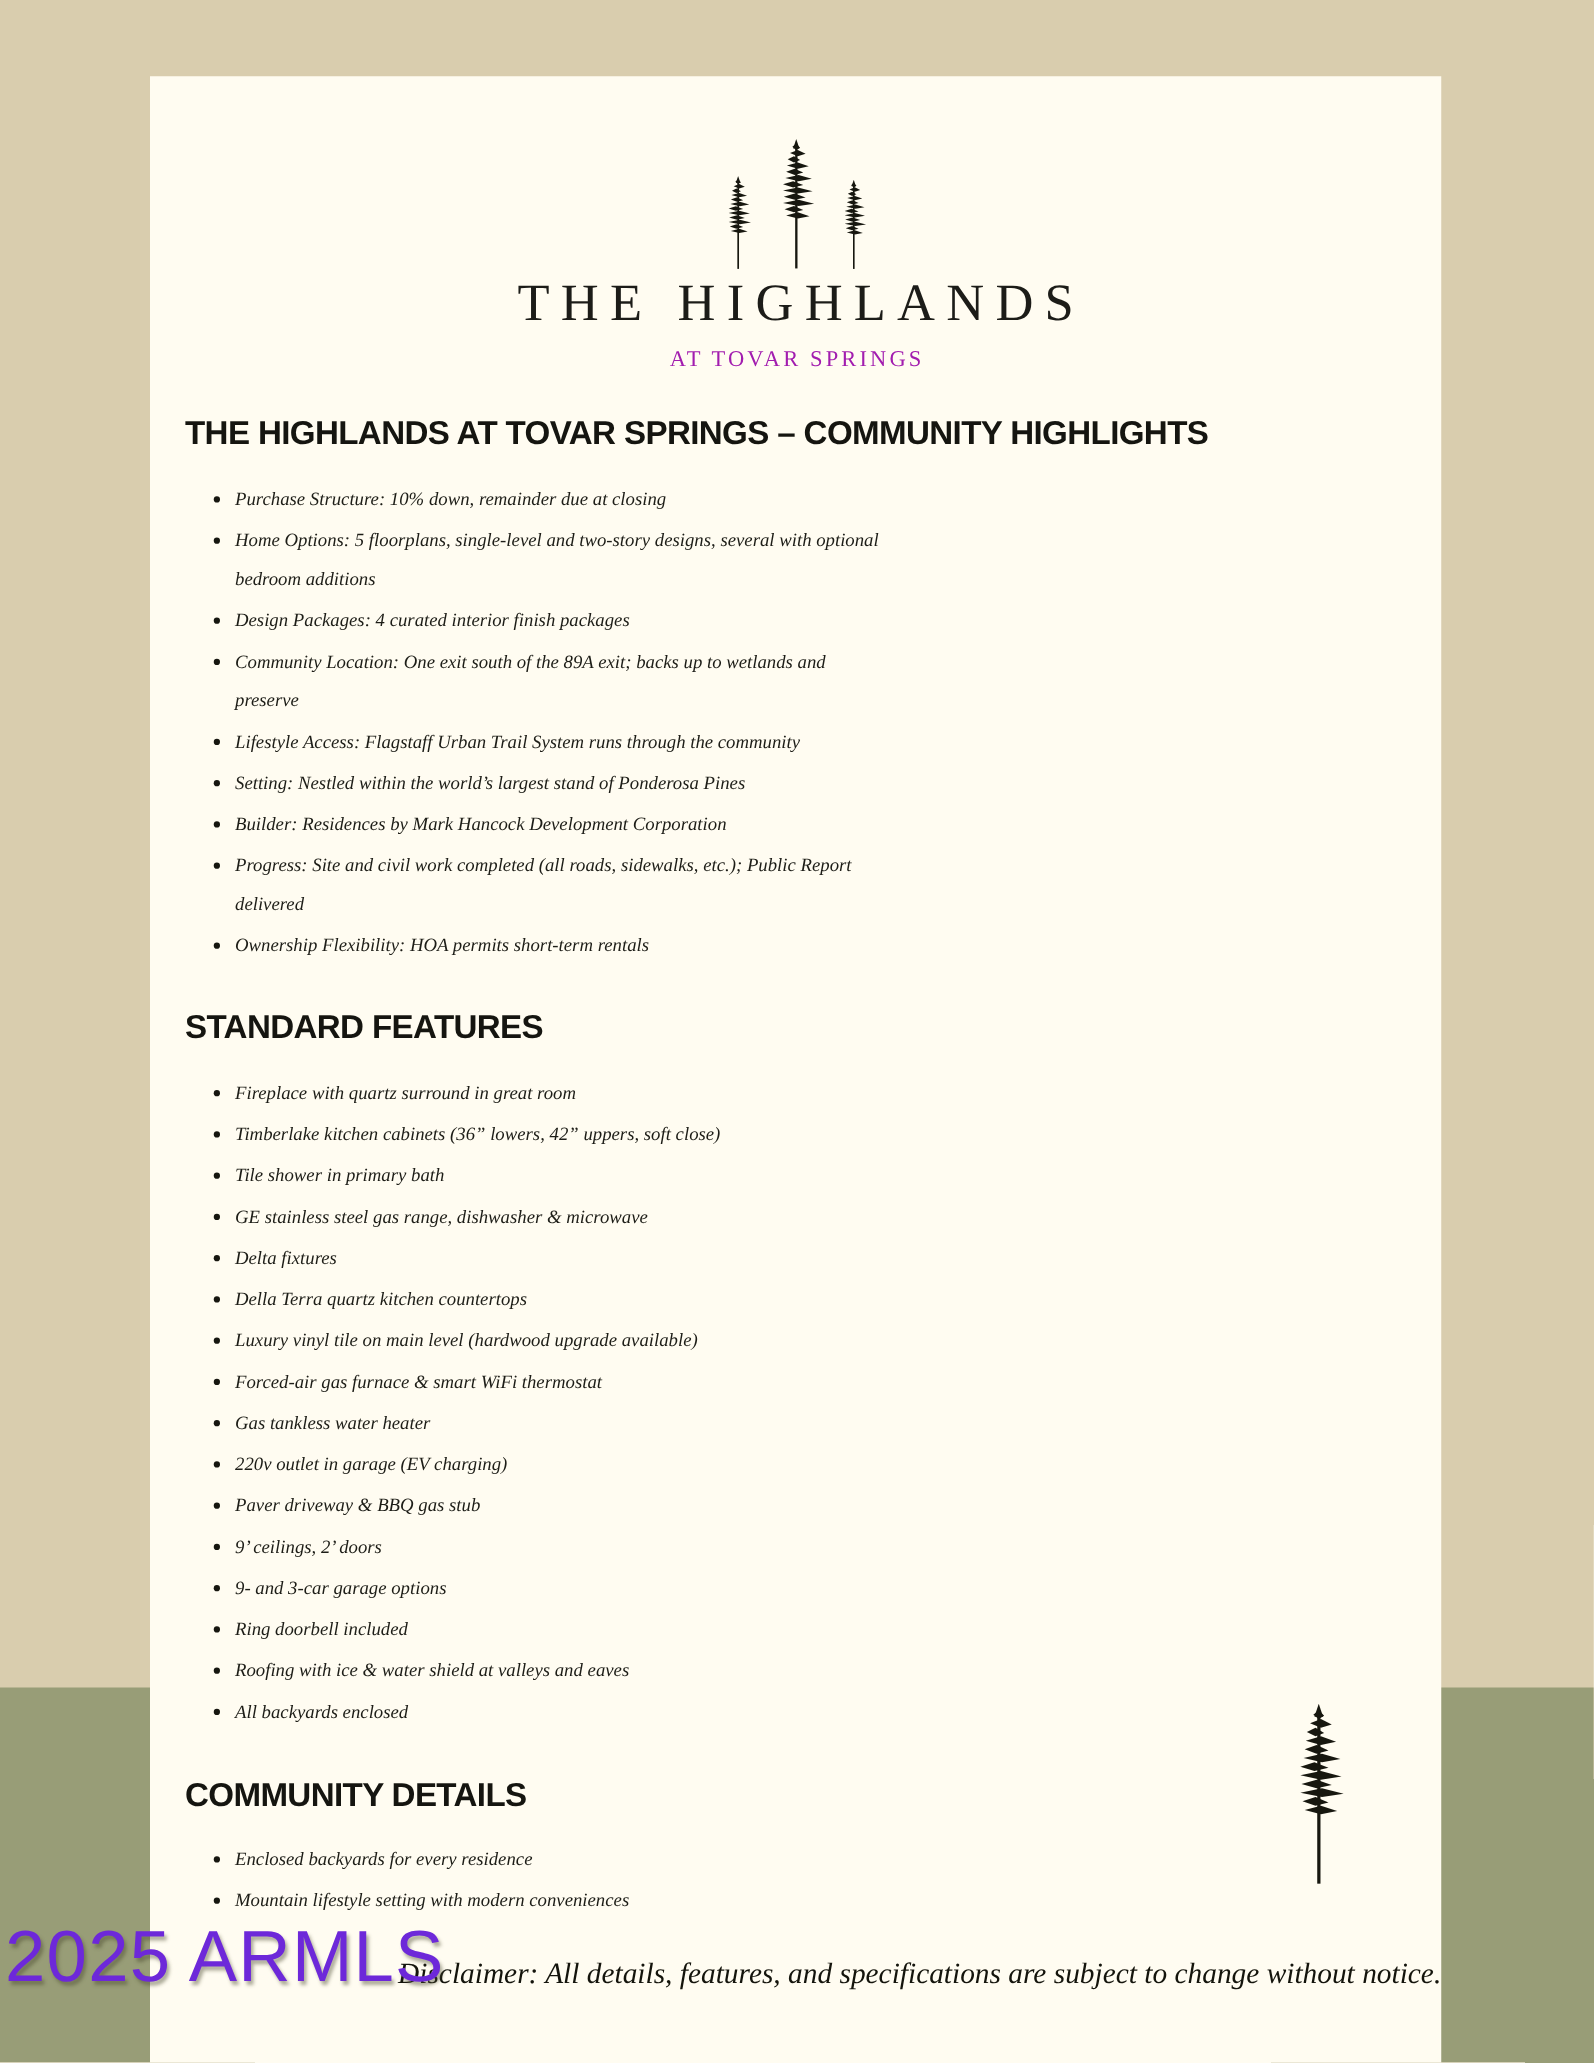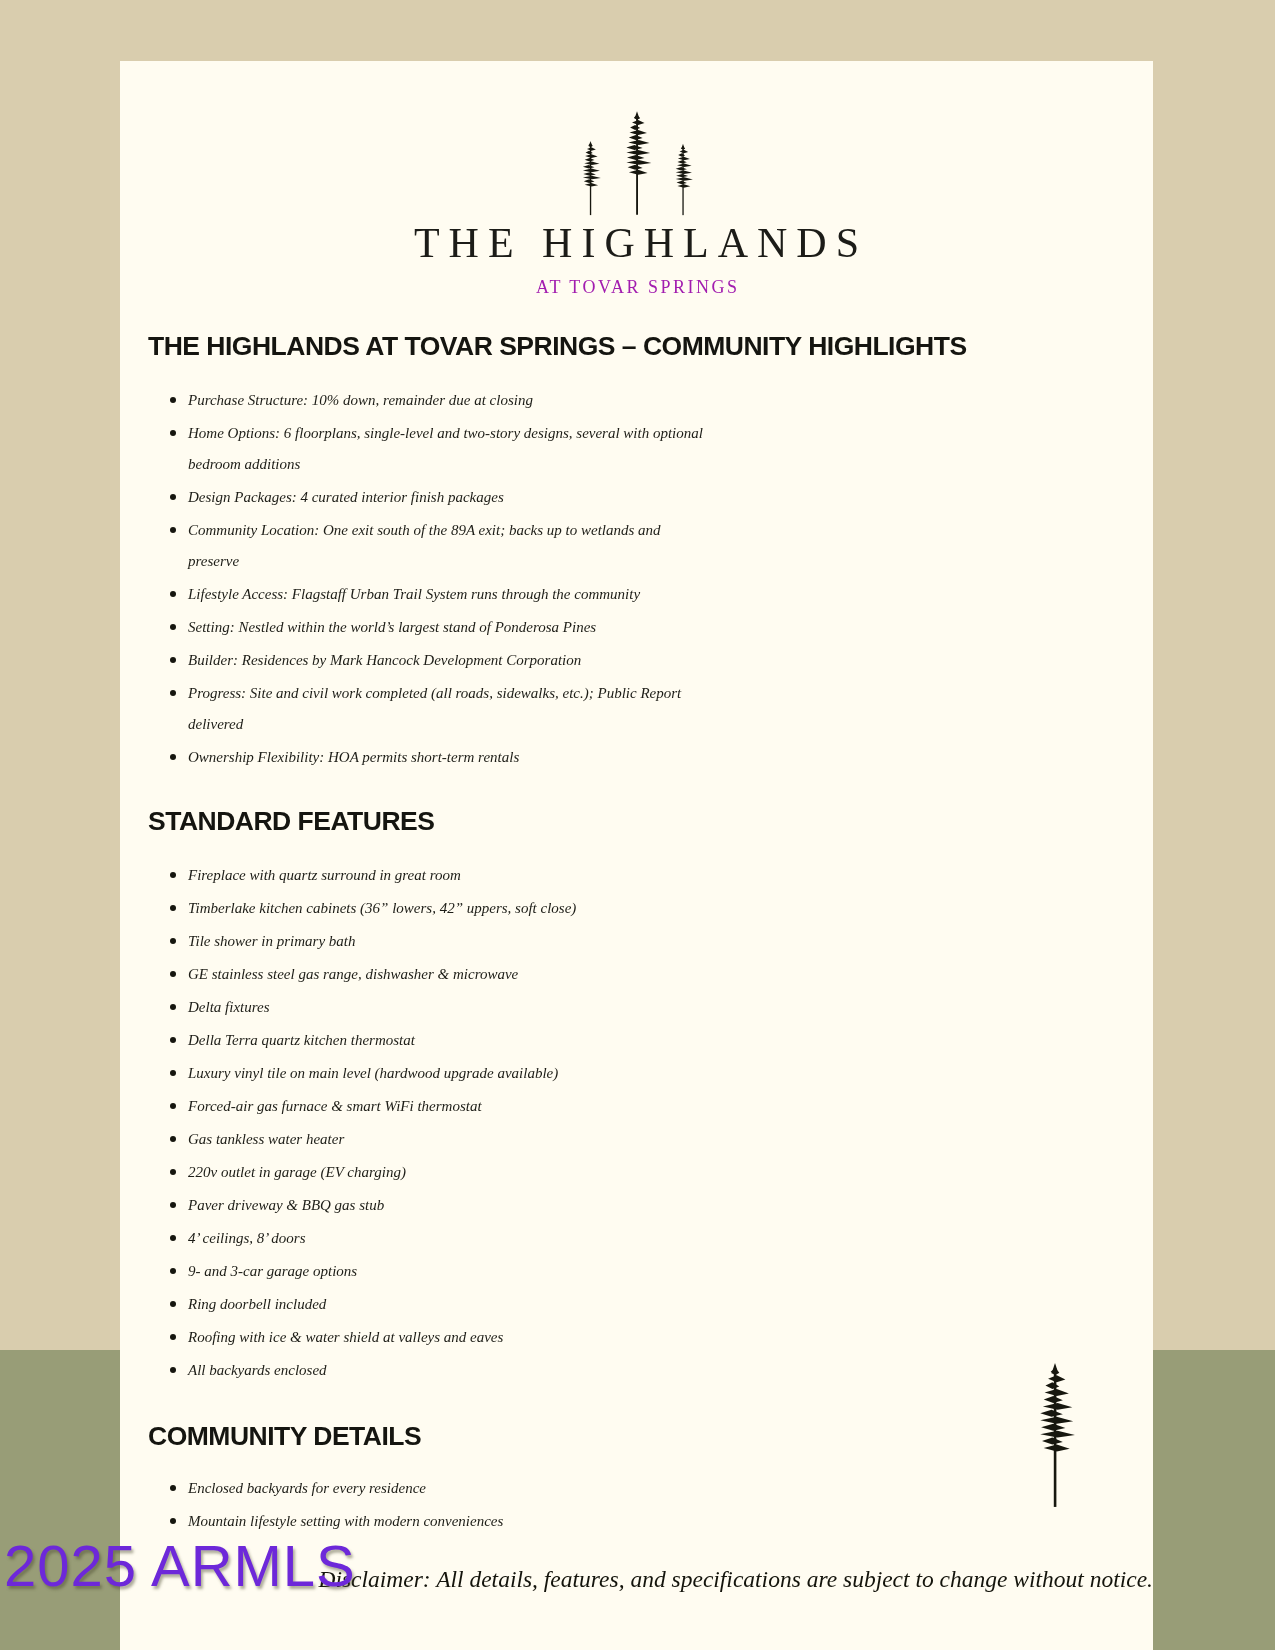--- a/index.html
+++ b/index.html
@@ -94,47 +94,47 @@
       </div>
       <div class="logo-title">THE HIGHLANDS</div>
       <div class="logo-subtitle">AT TOVAR SPRINGS</div>
     </div>
 
     <div class="content">
 
       <h2 class="h-first">THE HIGHLANDS AT TOVAR SPRINGS – COMMUNITY HIGHLIGHTS</h2>
       <ul>
         <li>Purchase Structure: 10% down, remainder due at closing</li>
-        <li>Home Options: 6 floorplans, single-level and two-story designs, several with optional
+        <li>Home Options: 5 floorplans, single-level and two-story designs, several with optional
 bedroom additions</li>
         <li>Design Packages: 4 curated interior finish packages</li>
         <li>Community Location: One exit south of the 89A exit; backs up to wetlands and
 preserve</li>
         <li>Lifestyle Access: Flagstaff Urban Trail System runs through the community</li>
         <li>Setting: Nestled within the world’s largest stand of Ponderosa Pines</li>
         <li>Builder: Residences by Mark Hancock Development Corporation</li>
         <li>Progress: Site and civil work completed (all roads, sidewalks, etc.); Public Report
 delivered</li>
         <li>Ownership Flexibility: HOA permits short-term rentals</li>
       </ul>
 
       <h2 class="h-mid">STANDARD FEATURES</h2>
       <ul>
         <li>Fireplace with quartz surround in great room</li>
         <li>Timberlake kitchen cabinets (36” lowers, 42” uppers, soft close)</li>
         <li>Tile shower in primary bath</li>
         <li>GE stainless steel gas range, dishwasher &amp; microwave</li>
         <li>Delta fixtures</li>
-        <li>Della Terra quartz kitchen thermostat</li>
+        <li>Della Terra quartz kitchen countertops</li>
         <li>Luxury vinyl tile on main level (hardwood upgrade available)</li>
         <li>Forced-air gas furnace &amp; smart WiFi thermostat</li>
         <li>Gas tankless water heater</li>
         <li>220v outlet in garage (EV charging)</li>
         <li>Paver driveway &amp; BBQ gas stub</li>
-        <li>4’ ceilings, 8’ doors</li>
+        <li>9’ ceilings, 2’ doors</li>
         <li>9- and 3-car garage options</li>
         <li>Ring doorbell included</li>
         <li>Roofing with ice &amp; water shield at valleys and eaves</li>
         <li>All backyards enclosed</li>
       </ul>
 
       <h2 class="h-last">COMMUNITY DETAILS</h2>
       <ul class="last">
         <li>Enclosed backyards for every residence</li>
         <li>Mountain lifestyle setting with modern conveniences</li>

